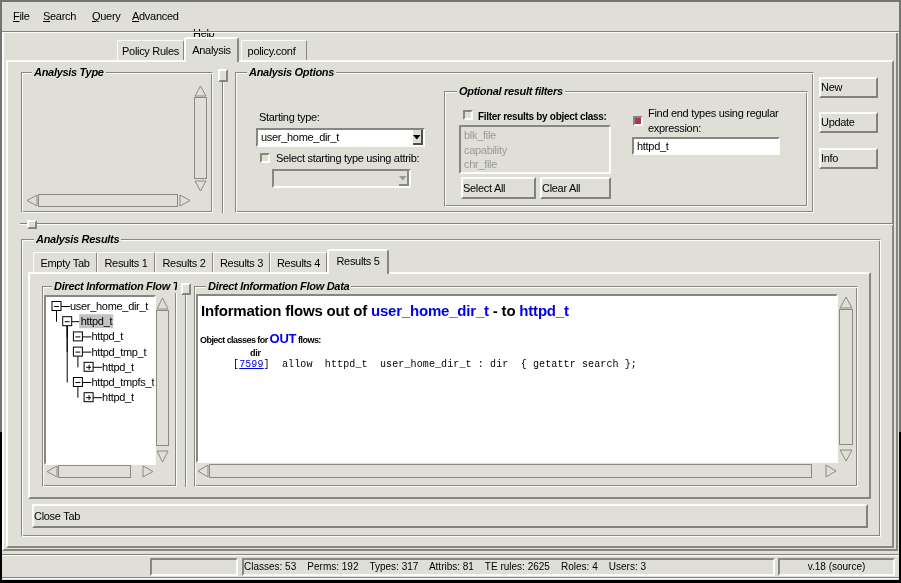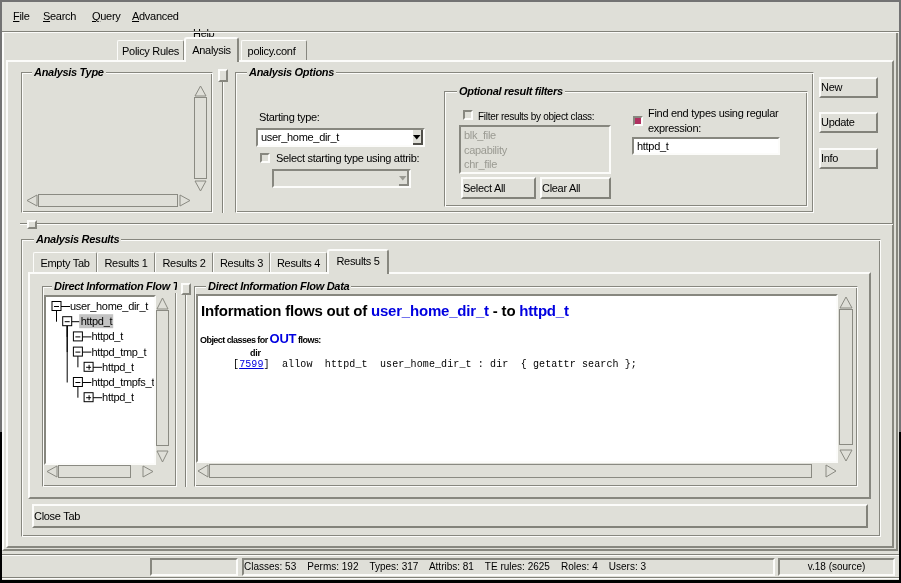--- a/index.html
+++ b/index.html
@@ -82,21 +82,21 @@
     <svg width="8" height="5" style="position:absolute;left:0px;top:5px;">
           <polygon points="0,0 7.5,0 3.75,4.5" fill="#9a9a92"></polygon>
         </svg>
   </div>
 </div>
 
 <div class="ab groove" style="left:444px;top:91px;width:364px;height:116px;">
   <div class="glabel" style="left:12px;">Optional result filters</div>
 </div>
 <div class="ab cb" style="left:463px;top:110px;"></div>
-<div class="ab nw" style="left:478px;top:111px;font-weight:normal;font-size:10px;">Filter results by object class:</div>
+<div class="ab nw" style="left:478px;top:111px;font-weight:bold;font-size:10px;">Filter results by object class:</div>
 <div class="ab sunken" style="left:459px;top:125px;width:152px;height:49px;background:#dfdfd8;">
   <div class="nw" style="line-height:14.5px;color:#9a9a92;padding-left:3px;padding-top:1px;">blk_file<br>capability<br>chr_file</div>
 </div>
 <div class="ab btn" style="left:461px;top:177px;width:75px;height:22px;line-height:18px;">Select All</div>
 <div class="ab btn" style="left:540px;top:177px;width:71px;height:22px;line-height:18px;">Clear All</div>
 <div class="ab cb" style="left:633px;top:116px;background:#b03060;"></div>
 <div class="ab nw" style="left:648px;top:106px;line-height:14.5px;white-space:normal;width:140px;">Find end types using regular expression:</div>
 <div class="ab sunken" style="left:632px;top:137px;width:148px;height:18px;background:#fff;">
   <span class="ab nw" style="left:3px;top:1px;">httpd_t</span>
 </div>

